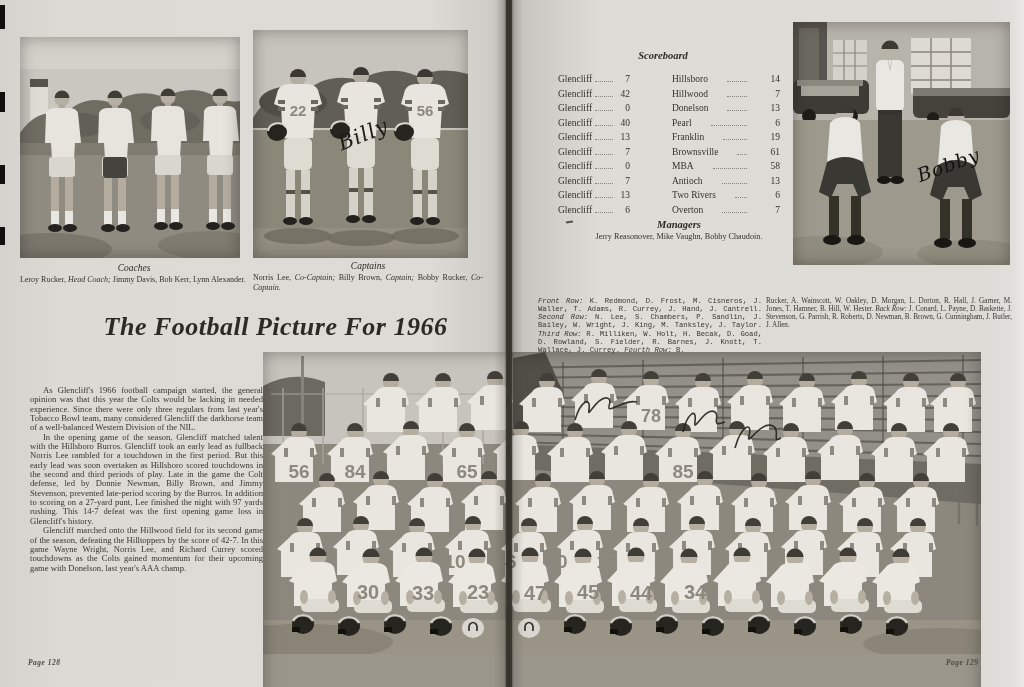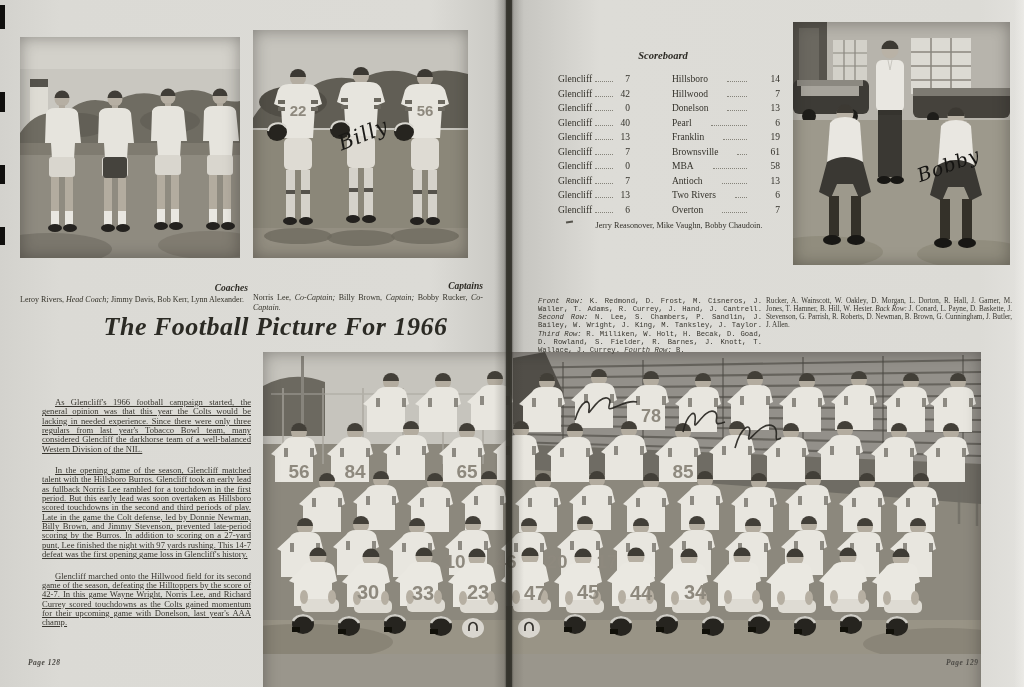--- a/index.html
+++ b/index.html
@@ -7,28 +7,28 @@
     background:linear-gradient(90deg,#d3d2cd 0,#dbdad5 60px,#dcdbd6 430px,#cbcac5 497px,#b3b2ad 507px,#c6c5c0 520px,#dddcd7 600px,#dcdbd6 980px,#e2e1dd 1024px);
     font-family:"Liberation Serif",serif;color:#2e2c27;}
   .photo{position:absolute;overflow:hidden;background:#9a968c;}
   .photo::after{content:"";position:absolute;inset:0;box-shadow:inset 0 0 16px rgba(25,24,20,.38);pointer-events:none;}
   .photo svg{display:block;}
   #photo-coaches{left:20px;top:37px;width:220px;height:221px;}
   #photo-captains{left:253px;top:30px;width:215px;height:228px;}
   #photo-managers{left:793px;top:22px;width:217px;height:243px;}
   #photo-team{left:263px;top:352px;width:718px;height:358px;}
   .caption{position:absolute;font-size:8px;line-height:9.4px;text-align:justify;color:#343229;}
-  .caption .cap-head{display:block;text-align:right;font-weight:bold;font-style:italic;font-size:9.5px;margin-bottom:2px;color:#2b2923;margin-top:20px;}
+  .caption .cap-head{display:block;text-align:center;font-weight:normal;font-style:italic;font-size:9.5px;margin-bottom:2px;color:#2b2923;}
   #caption-coaches{left:20px;top:264px;width:228px;}
   #caption-captains{left:253px;top:262px;width:230px;}
   .it{font-style:italic;}
   .main-title{position:absolute;left:58px;top:312px;width:435px;text-align:center;
     font-style:italic;font-weight:bold;font-size:26px;letter-spacing:.5px;color:#2b2a24;}
   .body-text{position:absolute;left:30px;top:386px;width:233px;font-size:8.6px;line-height:9.35px;text-align:justify;color:#38362f;}
-  .body-text p{margin:12px;text-indent:13px;text-decoration:underline;}
+  .body-text p{margin:0;text-indent:13px;}
   .scoreboard{position:absolute;left:546px;top:50px;width:234px;font-size:9.5px;color:#33312a;}
   .sb-heading{text-align:center;font-weight:bold;font-style:italic;font-size:10.5px;margin-bottom:13px;color:#2b2923;}
   .sb-row{display:flex;height:14.5px;align-items:baseline;padding-left:12px;}
   .sb-cell{display:flex;align-items:baseline;}
   .sb-left{width:72px;}
   .sb-right{width:108px;margin-left:auto;gap:16px;}
   .leader{flex:1;border-bottom:1px dotted #85837a;margin:0 3px 2px 3px;min-width:6px;}
   .sb-score{min-width:14px;text-align:right;}
   .managers{position:absolute;left:548px;top:219px;width:262px;text-align:center;color:#33312a;}
   .mg-heading{font-weight:bold;font-style:italic;font-size:10.5px;color:#2b2923;}
@@ -362,21 +362,21 @@
       <g stroke="#25231f" stroke-width="1.6" fill="none" opacity=".9">
         <path d="M312,68 c6,-20 16,-24 14,-10 c-2,10 8,-14 18,-12 c8,2 -4,14 6,10 c8,-3 16,-8 24,-6"></path>
         <path d="M420,80 c4,-18 14,-26 12,-10 c-2,12 10,-16 20,-10 c6,4 -6,16 10,10"></path>
         <path d="M472,96 c6,-22 18,-28 14,-12 c-3,12 12,-16 24,-10 c8,4 -2,18 8,12"></path>
       </g>
     </svg>
   </div>
 
   <div class="caption" id="caption-coaches">
     <span class="cap-head">Coaches</span>
-    <span>Leroy Rivers, </span><span class="it">Head Coach;</span><span> Jimmy Davis, Bob Kerr, Lynn Alexander.</span>
+    <span>Leroy Rucker, </span><span class="it">Head Coach;</span><span> Jimmy Davis, Bob Kerr, Lynn Alexander.</span>
   </div>
 
   <div class="caption" id="caption-captains">
     <span class="cap-head">Captains</span>
     <span>Norris Lee, </span><span class="it">Co-Captain;</span><span> Billy Brown, </span><span class="it">Captain;</span><span> Bobby Rucker, </span><span class="it">Co-Captain.</span>
   </div>
 
   <div class="main-title">The Football Picture For 1966</div>
 
   <div class="body-text">
@@ -507,20 +507,21 @@
           <span>Overton</span>
           <span class="leader"></span>
           <span class="sb-score">7</span>
         </span>
     </div>
   </div>
 
   <div class="stray-mark"></div>
 
   <div class="managers">
+    <div class="mg-heading">Managers</div>
     <div class="mg-names">Jerry Reasonover, Mike Vaughn, Bobby Chaudoin.</div>
   </div>
 
   <div class="roster" id="roster-left">
     <span class="it">Front Row:</span><span> K. Redmond, D. Frost, M. Cisneros, J. Waller, T. Adams, R. Currey, J. Hand, J. Cantrell. </span><span class="it">Second Row:</span><span> N. Lee, S. Chambers, P. Sandlin, J. Bailey, W. Wright, J. King, M. Tanksley, J. Taylor. </span><span class="it">Third Row:</span><span> R. Milliken, W. Holt, H. Becak, D. Goad, D. Rowland, S. Fielder, R. Barnes, J. Knott, T. Wallace, J. Currey. </span><span class="it">Fourth Row:</span><span> B.</span>
   </div>
   <div class="roster" id="roster-right">
     <span>Rucker, A. Wainscott, W. Oakley, D. Morgan, L. Dorton, R. Hall, J. Garner, M. Jones, T. Hamner, B. Hill, W. Hester. </span><span class="it">Back Row:</span><span> J. Conard, L. Payne, D. Baskette, J. Stevenson, G. Parrish, R. Roberts, D. Newman, B. Brown, G. Cunningham, J. Butler, J. Allen.</span>
   </div>
 

